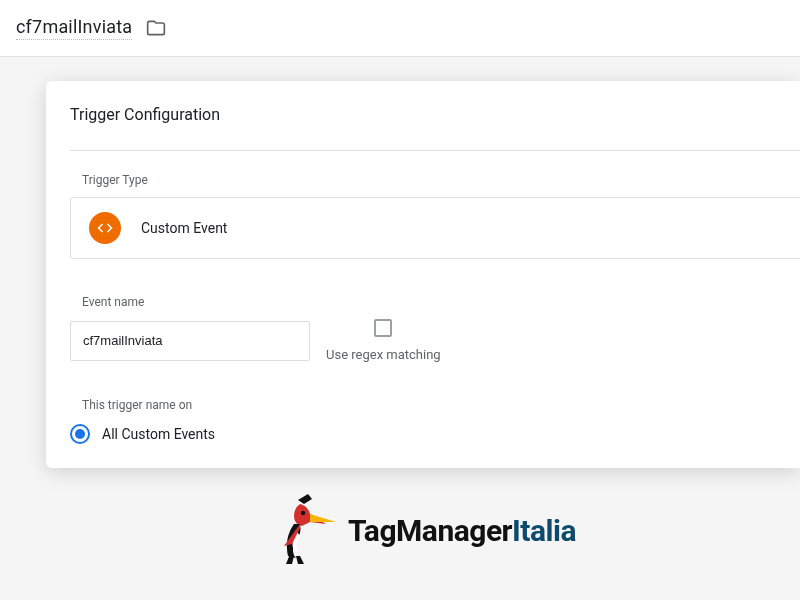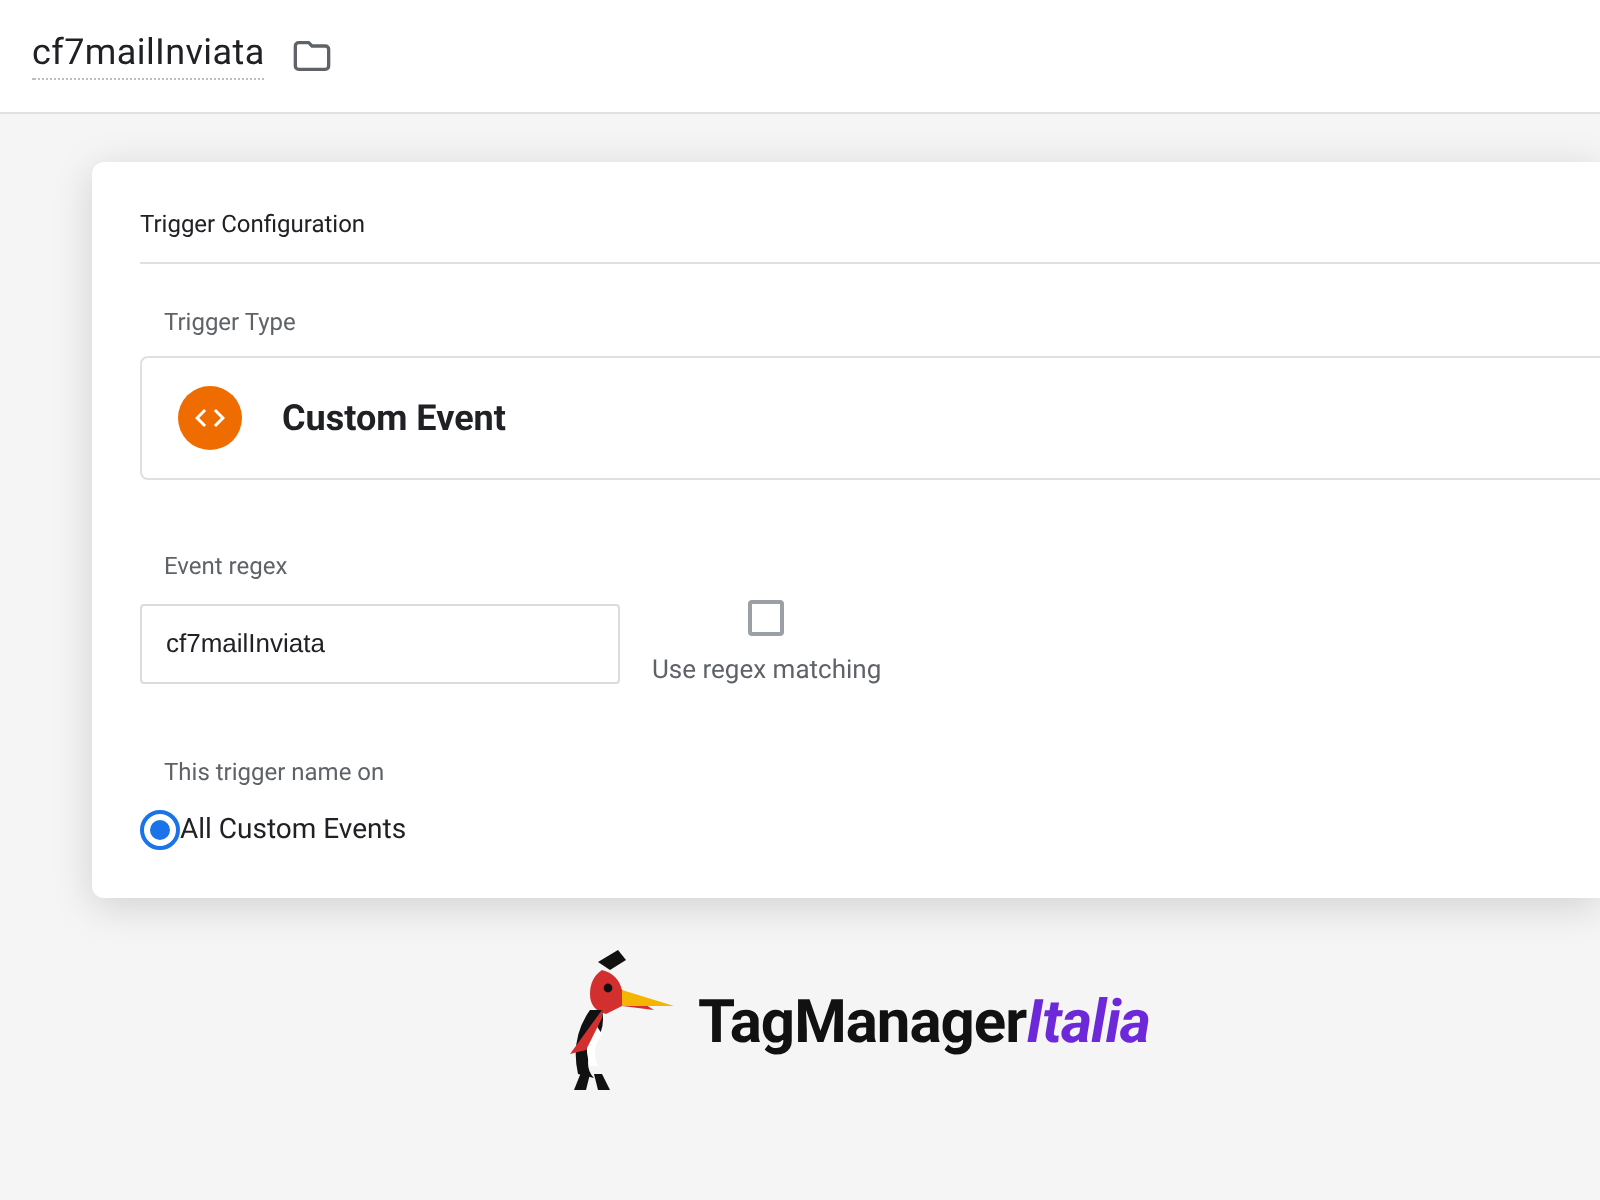--- a/index.html
+++ b/index.html
@@ -3,43 +3,43 @@
 <meta charset="utf-8">
 <style>
   * { box-sizing: border-box; margin: 0; padding: 0; }
   body { font-family: Roboto, "Helvetica Neue", Arial, sans-serif; background: #f5f5f5; width: 800px; height: 600px; overflow: hidden; }
   .topbar { background: #fff; height: 56px; display: flex; align-items: center; padding: 0 16px; gap: 14px; }
   .title { font-size: 18px; color: #202124; letter-spacing: 0.2px; border-bottom: 1px dotted #bdbdbd; padding-bottom: 2px; }
   .folder-icon svg { width: 20px; height: 20px; fill: #5f6368; display: block; }
   .divider { height: 1px; background: #e0e0e0; width: 100%; }
   .page { padding: 24px 0 24px 46px; }
   .card { background: #fff; border-radius: 6px 0 0 6px; box-shadow: 0 4px 20px rgba(0,0,0,0.15); padding: 24px; padding-right: 0; }
-  .card-title { font-size: 12px; color: #202124; margin-bottom: 12px; }
+  .card-title { font-size: 16px; color: #202124; margin-bottom: 26px; }
   .hr { height: 1px; background: #e0e0e0; margin: 12px -24px 22px 0; }
   .section-label { font-size: 12px; color: #5f6368; margin-bottom: 10px; margin-left: 12px; }
   .type-box { border: 1px solid #e0e0e0; border-right: none; border-radius: 4px 0 0 4px; padding: 14px 18px; display: flex; align-items: center; gap: 20px; cursor: pointer; }
   .type-icon { width: 32px; height: 32px; border-radius: 50%; background: #ef6c00; display: flex; align-items: center; justify-content: center; }
   .type-icon svg { width: 18px; height: 18px; fill: #fff; }
-  .type-text { font-size: 18px; font-weight: 700; color: #202124; }
+  .type-text { font-size: 14px; font-weight: 400; color: #202124; }
   .row { display: flex; align-items: center; gap: 16px; margin-top: 10px; }
   .input { width: 240px; height: 40px; border: 1px solid #dadce0; border-radius: 2px; padding: 0 12px; font-size: 13px; color: #202124; outline: none; }
   .chk { display: flex; align-items: center; gap: 10px; flex-direction: column; }
   .chkbox { width: 18px; height: 18px; border: 2px solid #9aa0a6; border-radius: 2px; background: #fff; cursor: pointer; }
   .chklbl { font-size: 13px; color: #5f6368; }
   .section2 { margin-top: 36px; }
   .radios { display: flex; align-items: center; gap: 40px; margin-top: 12px; }
-  .radio { display: flex; align-items: center; cursor: pointer; }
+  .radio { display: flex; align-items: center; gap: 12px; cursor: pointer; }
   .rc { width: 20px; height: 20px; border-radius: 50%; position: relative; }
   .rc.checked { border: 2px solid #1a73e8; }
   .rc.checked::after { content: ""; position: absolute; width: 10px; height: 10px; border-radius: 50%; background: #1a73e8; top: 3px; left: 3px; }
   .rc.unchecked { border: 2px solid #5f6368; }
   .rlbl { font-size: 14px; color: #202124; }
   .logo-wrap { margin-top: 26px; display: flex; justify-content: center; align-items: center; gap: 8px; }
   .brandtext { font-size: 30px; font-weight: 700; color: #111; letter-spacing: -0.5px; }
-  .brandtext .it { color: #6d28d9; font-style: italic; }
+  .brandtext .it { color: #0c4a6e; }
   .bird svg { width: 70px; height: 72px; display: block; }
 </style>
 </head>
 <body>
 
 <div class="topbar">
   <span class="title">cf7mailInviata</span>
   <span class="folder-icon">
     <svg viewBox="0 0 24 24">
         <path d="M10 4H4c-1.1 0-2 .9-2 2v12c0 1.1.9 2 2 2h16c1.1 0 2-.9 2-2V8c0-1.1-.9-2-2-2h-8l-2-2z" fill="none" stroke="#5f6368" stroke-width="2"></path>
@@ -57,21 +57,21 @@
     <div class="type-box">
       <span class="type-icon">
         <svg viewBox="0 0 24 24">
             <path d="M9.4 16.6 4.8 12l4.6-4.6L8 6l-6 6 6 6 1.4-1.4zm5.2 0 4.6-4.6-4.6-4.6L16 6l6 6-6 6-1.4-1.4z"></path>
           </svg>
       </span>
       <span class="type-text">Custom Event</span>
     </div>
 
     <div class="section2">
-      <div class="section-label">Event regex</div>
+      <div class="section-label">Event name</div>
       <div class="row">
         <input class="input" value="cf7mailInviata" style="">
         <div class="chk">
           <div class="chkbox"></div>
           <span class="chklbl">Use regex matching</span>
         </div>
       </div>
     </div>
 
     <div class="section2">

